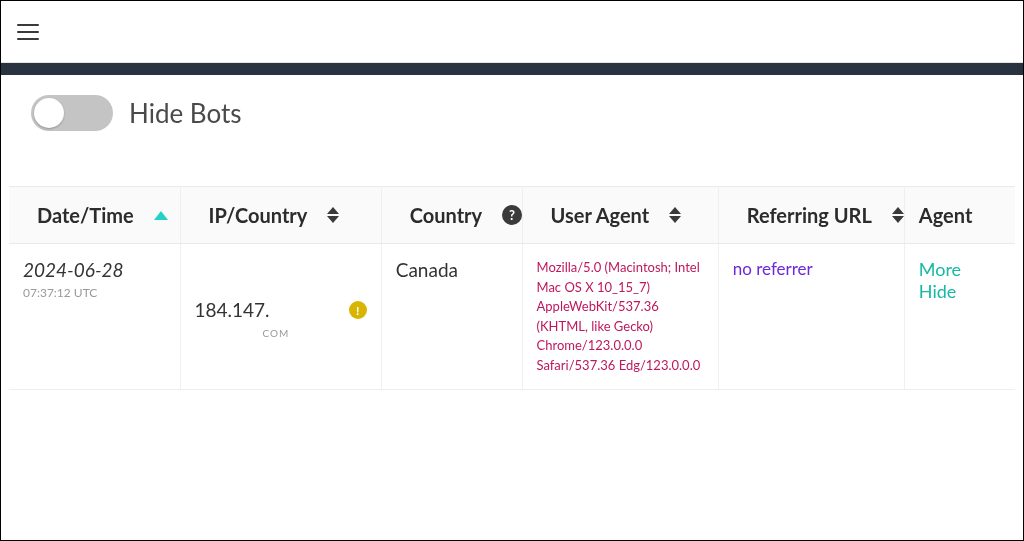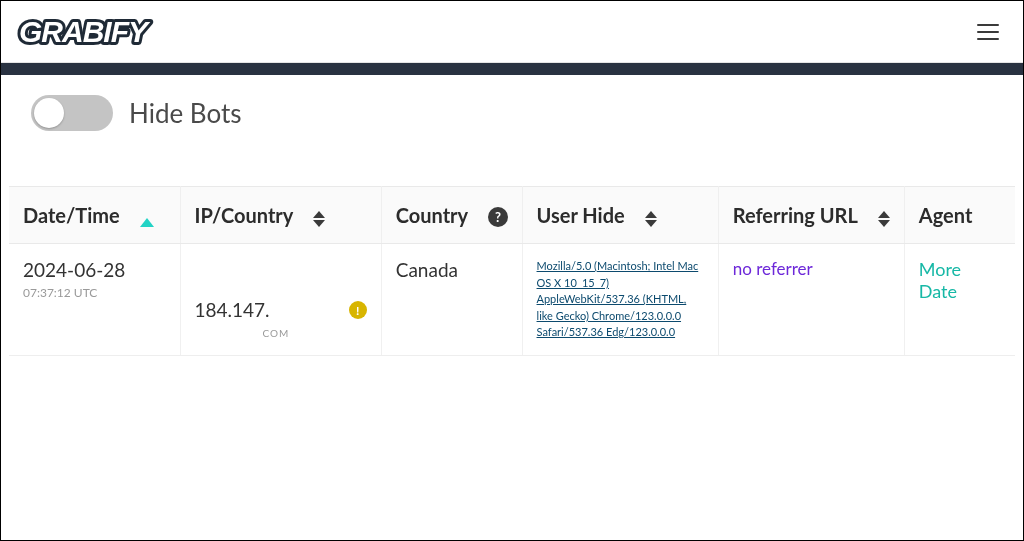--- a/index.html
+++ b/index.html
@@ -25,56 +25,51 @@
   
   table { width: 100%; border-collapse: collapse; table-layout: fixed; }
   col.c-date { width: 170px; }
   col.c-ip { width: 200px; }
   col.c-country { width: 140px; }
   col.c-ua { width: 195px; }
   col.c-ref { width: 185px; }
   col.c-more { width: 110px; }
 
   thead th { background: #fafafa; border-top: 1px solid #e9e9e9; border-bottom: 1px solid #e9e9e9; font-size: 20px; font-weight: 700; color: #2c2c2c; text-align: left; padding: 16px 14px; white-space: nowrap; }
-  thead th .hd { display: inline-flex; align-items: flex-end; gap: 20px; }
+  thead th .hd { display: inline-flex; align-items: center; gap: 20px; margin-left: 14px; }
   tbody td { border-bottom: 1px solid #eee; padding: 14px 14px; vertical-align: top; }
   tbody tr td:not(:last-child) { border-right: 1px solid #f0f0f0; }
   thead th:not(:last-child) { border-right: 1px solid #efefef; }
 
-  .date-main { font-size: 19px; color: #333; font-weight: 400; }
+  .date-main { font-size: 19px; color: #333; font-weight: 400; font-style: italic; }
   .date-sub { font-size: 12px; color: #9a9a9a; margin-top: 4px; }
 
   .ip-wrap { display: flex; align-items: flex-start; justify-content: space-between; margin-top: 40px; }
   .ip-main { font-size: 19px; color: #333; }
   .ip-sub { font-size: 10px; color: #9a9a9a; margin-top: 6px; padding-left: 68px; letter-spacing: 1px; }
   .warn-badge { width: 18px; height: 18px; border-radius: 50%; background: #d8b500; color: #fff; font-size: 12px; font-weight: 700; display: inline-flex; align-items: center; justify-content: center; margin-top: 3px; }
 
   .country { font-size: 19px; color: #333; text-align: left; }
-  .ua { font-size: 11px; color: #0c4a6e; line-height: 1.5; text-decoration: underline; }
+  .ua { font-size: 13px; color: #be185d; line-height: 1.5; }
   .ref { font-size: 17px; color: #6d28d9; }
   .more-link { font-size: 18px; color: #17b8a6; cursor: pointer; }
 
   
   .sort-up { width: 0; height: 0; border-left: 7px solid transparent; border-right: 7px solid transparent; border-bottom: 9px solid #22d3c5; display: inline-block; }
   .sort-both { display: inline-flex; flex-direction: column; gap: 2px; }
   .sort-both::before { content: ""; width: 0; height: 0; border-left: 6px solid transparent; border-right: 6px solid transparent; border-bottom: 7px solid #3a3a3a; }
   .sort-both::after { content: ""; width: 0; height: 0; border-left: 6px solid transparent; border-right: 6px solid transparent; border-top: 7px solid #3a3a3a; }
   .help-circle { width: 20px; height: 20px; border-radius: 50%; background: #3a3a3a; color: #fff; font-size: 13px; font-weight: 700; display: inline-flex; align-items: center; justify-content: center; }
 </style>
 </head>
 <body>
 
 <div class="frame">
 
   <div class="topbar">
-    <div class="logo-wrap">
-      <svg width="156" height="36" viewBox="0 0 156 36">
-        <text x="2" y="28" font-family="Arial Black, Arial, sans-serif" font-size="30" font-weight="900" font-style="italic" fill="#fff" stroke="#1f2a36" stroke-width="6" stroke-linejoin="round" paint-order="stroke" letter-spacing="-1">GRABIFY</text>
-      </svg>
-    </div>
     <div class="hamburger">
       <span></span>
         <span></span>
         <span></span>
     </div>
   </div>
 
   <div class="band"></div>
 
   <div class="content">
@@ -110,21 +105,21 @@
               </span>
           </th>
           <th style="text-align:center">
             <span class="hd">
                 <span>Country</span>
                 <span class="help-circle">?</span>
               </span>
           </th>
           <th>
             <span class="hd">
-                <span>User Hide</span>
+                <span>User Agent</span>
                 <span class="sort-both"></span>
               </span>
           </th>
           <th>
             <span class="hd">
                 <span>Referring URL</span>
                 <span class="sort-both"></span>
               </span>
           </th>
           <th>
@@ -148,20 +143,20 @@
           <td class="country">
             <span>Canada</span>
           </td>
           <td class="ua">
             <span>Mozilla/5.0 (Macintosh; Intel Mac OS X 10_15_7) AppleWebKit/537.36 (KHTML, like Gecko) Chrome/123.0.0.0 Safari/537.36 Edg/123.0.0.0</span>
           </td>
           <td class="ref">
             <span>no referrer</span>
           </td>
           <td>
-            <span class="more-link">More Date</span>
+            <span class="more-link">More Hide</span>
           </td>
         </tr>
       </tbody>
     </table>
 
   </div>
 </div>
 
 </body></html>

